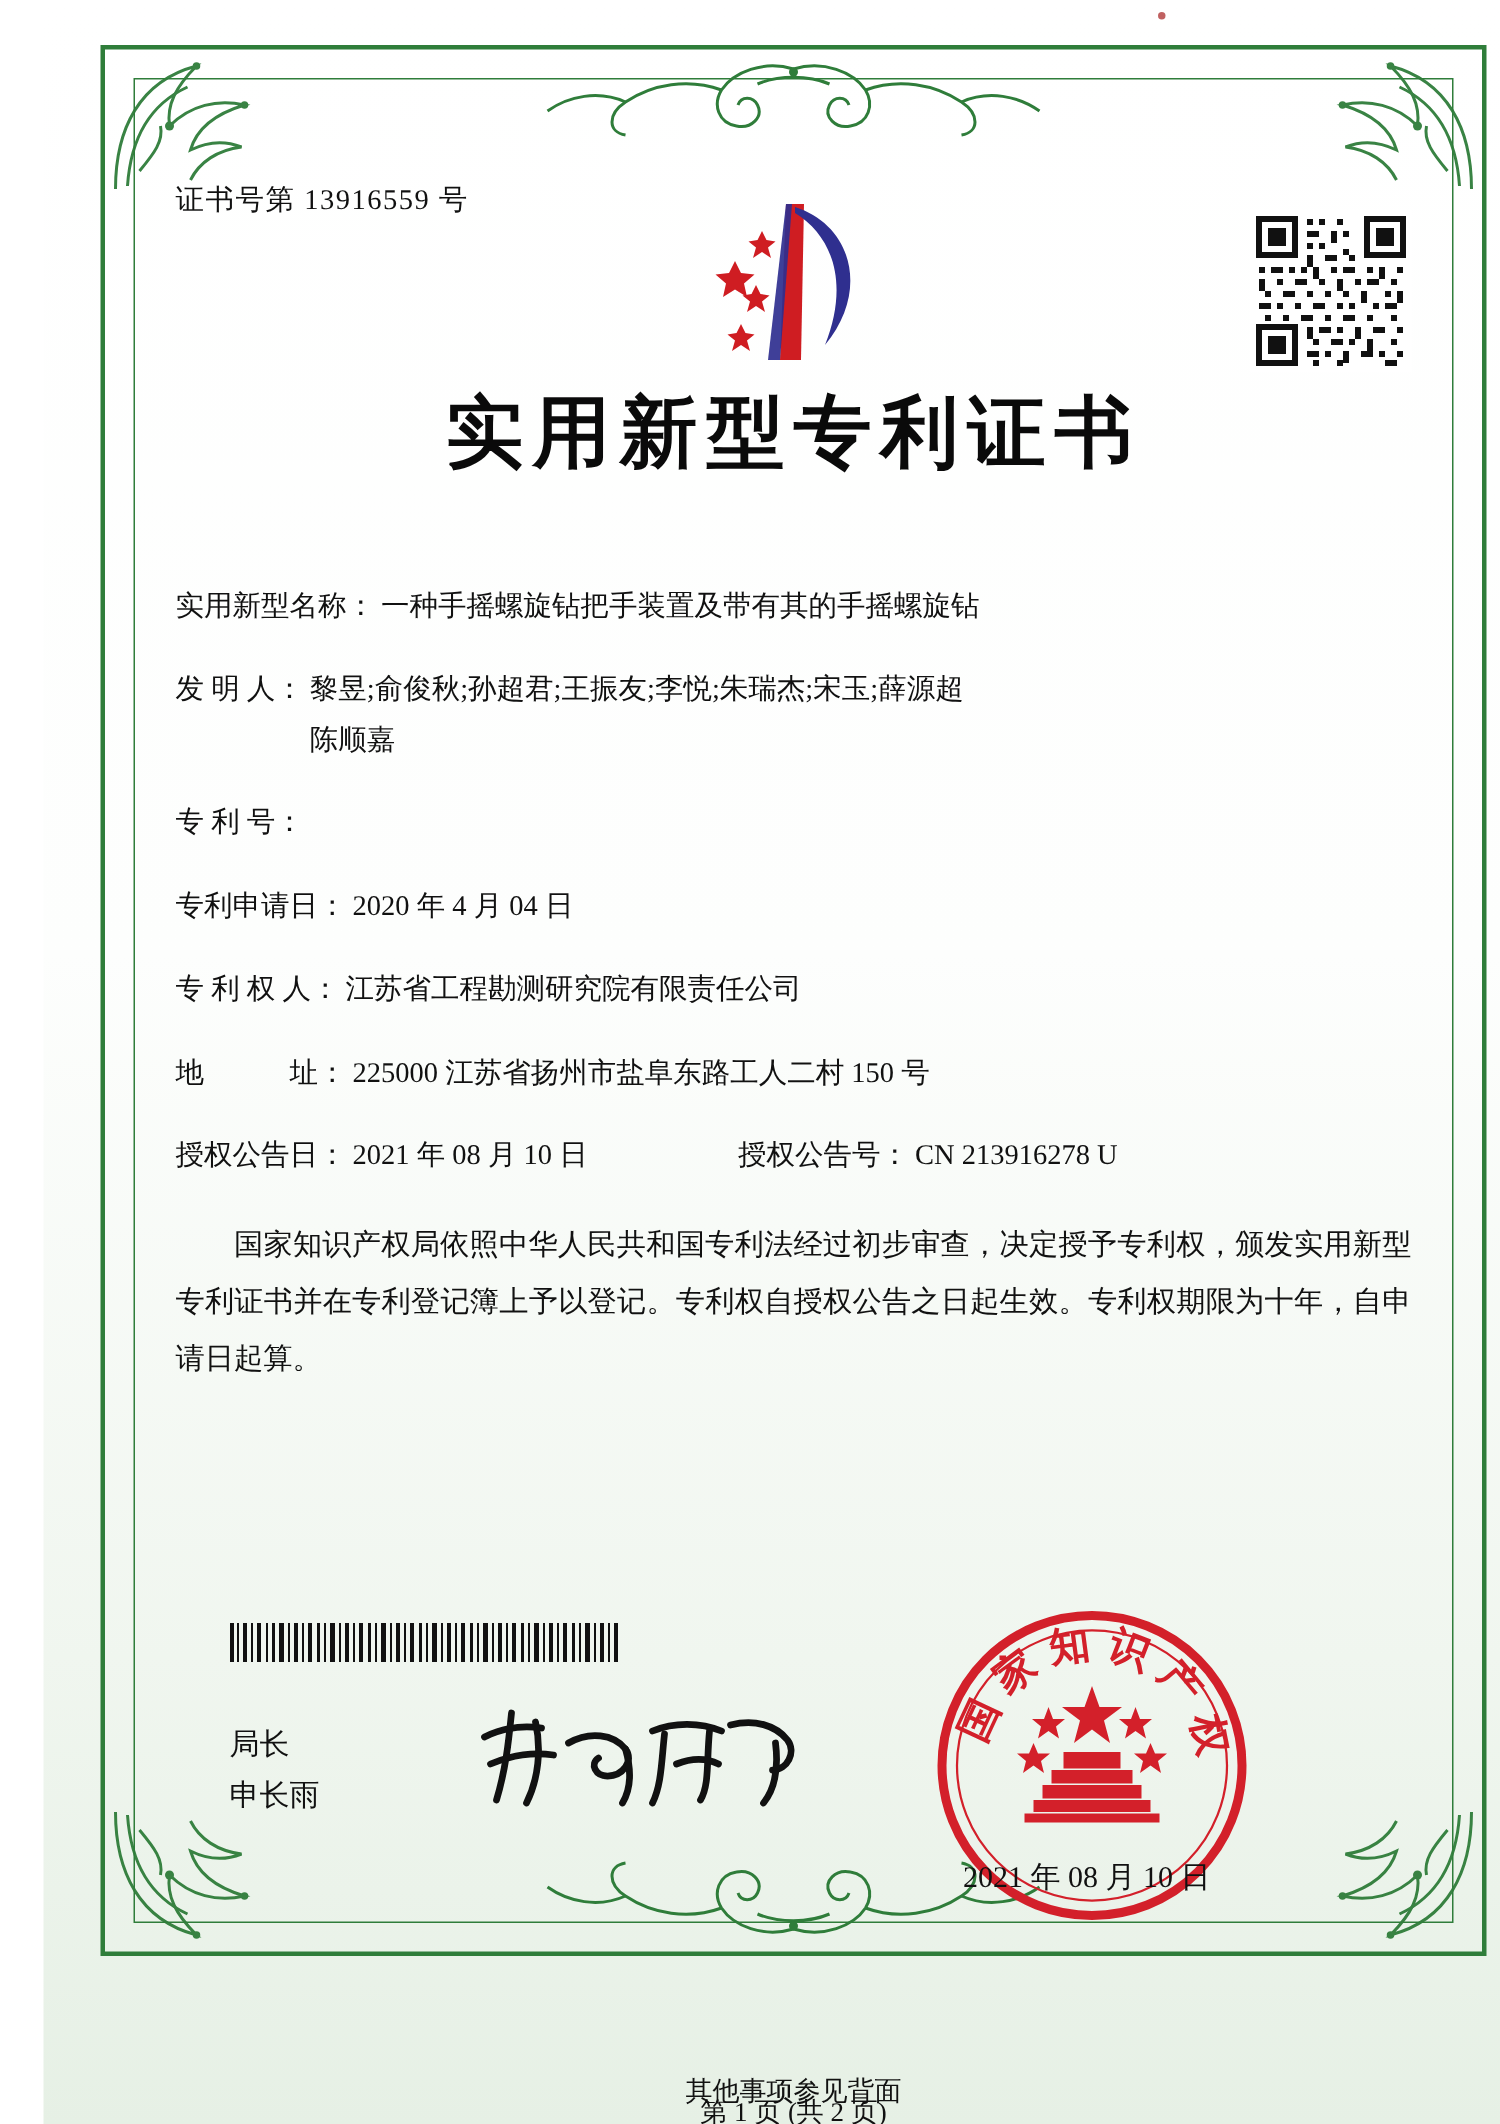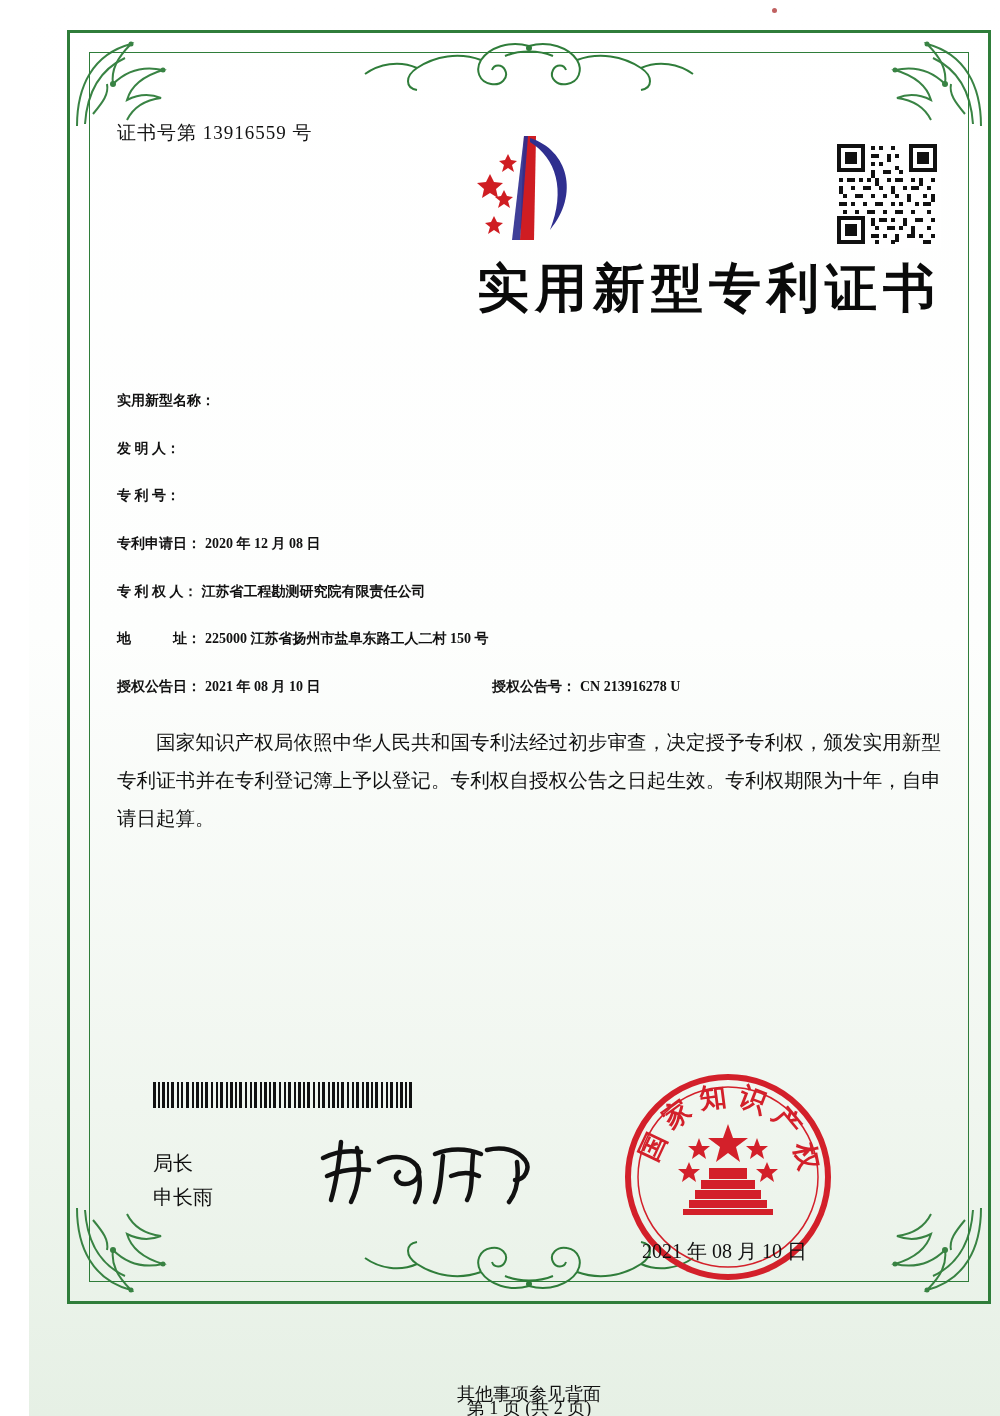--- a/index.html
+++ b/index.html
@@ -87,33 +87,32 @@
   }
   .qr {
     position: absolute;
     right: 88px;
     top: 140px;
     width: 108px;
     height: 108px;
   }
   .title {
     margin-top: 108px;
-    text-align: right;
+    text-align: center;
     font-size: 52px;
     font-weight: bold;
     letter-spacing: 6px;
     color: #0a0a0a;
     font-family: "DejaVu Serif", "Liberation Serif", serif;
   }
   .fields {
     margin-top: 66px;
-    font-size: 14px;
+    font-size: 19px;
     color: #111;
     line-height: 1.55;
-    font-weight: bold;
   }
   .frow {
     display: flex;
     margin-bottom: 26px;
   }
   .flabel {
     white-space: nowrap;
     flex: 0 0 auto;
   }
   .fvalue {
@@ -392,33 +391,38 @@
   <div class="content">
 
     <div class="cert-no">证书号第 13916559 号</div>
 
     <div class="title">实用新型专利证书</div>
 
     <div class="fields">
 
       <div class="frow">
         <span class="flabel">实用新型名称：</span>
+        <span class="fvalue">一种手摇螺旋钻把手装置及带有其的手摇螺旋钻</span>
       </div>
 
       <div class="frow">
         <span class="flabel">发 明 人：</span>
+        <span class="fvalue">
+          <span>黎昱;俞俊秋;孙超君;王振友;李悦;朱瑞杰;宋玉;薛源超</span>
+          <span class="line2">陈顺嘉</span>
+        </span>
       </div>
 
       <div class="frow">
         <span class="flabel">专 利 号：</span>
       </div>
 
       <div class="frow">
         <span class="flabel">专利申请日：</span>
-        <span class="fvalue">2020 年 12 月 08 日</span>
+        <span class="fvalue">2020 年 4 月 04 日</span>
       </div>
 
       <div class="frow">
         <span class="flabel">专 利 权 人：</span>
         <span class="fvalue">江苏省工程勘测研究院有限责任公司</span>
       </div>
 
       <div class="frow">
         <span class="flabel">地　　　址：</span>
         <span class="fvalue">225000 江苏省扬州市盐阜东路工人二村 150 号</span>

